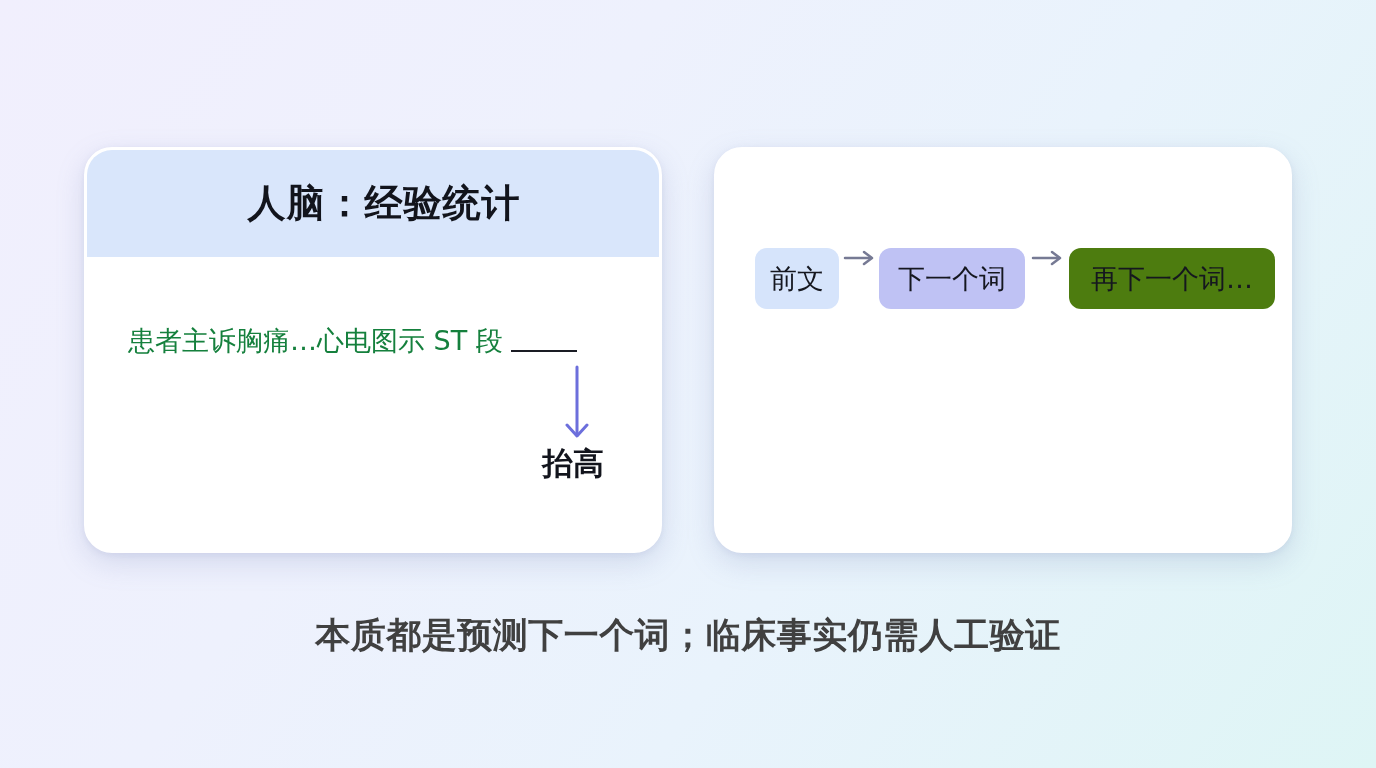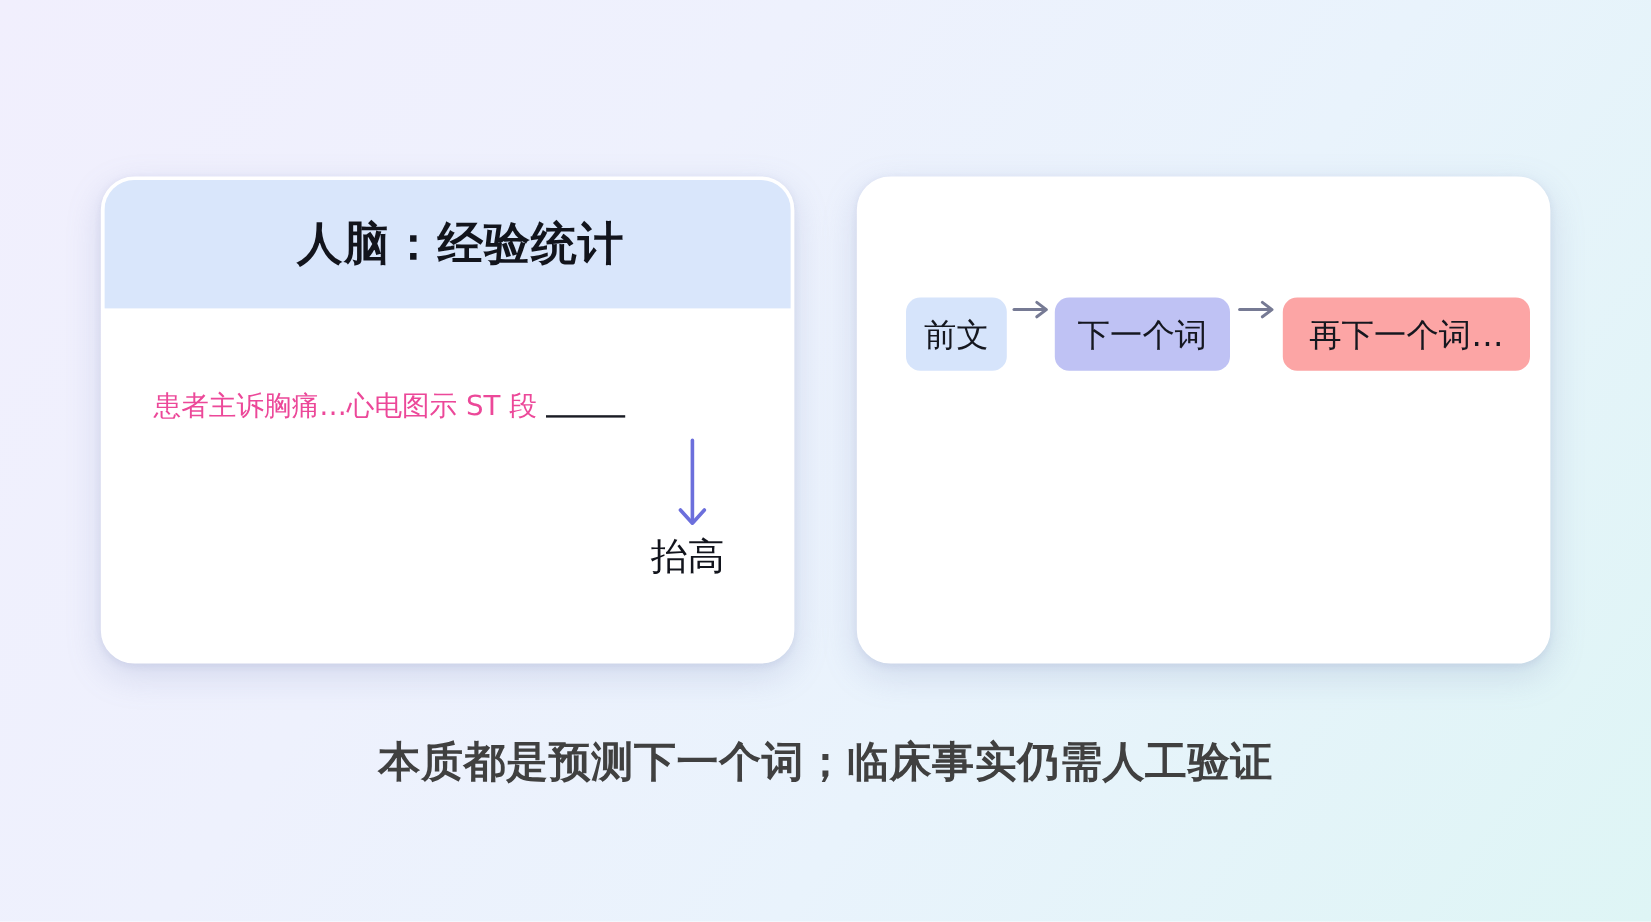--- a/index.html
+++ b/index.html
@@ -34,22 +34,22 @@
       letter-spacing: 1px;
     }
     .card-left .card-header { background: #d9e6fb; padding-left: 22px; }
     .card-right .card-header { background: #dfe0fa; }
     .card-body { position: relative; height: 296px; }
 
     .prompt-line {
       position: absolute;
       left: 41px;
       top: 66px;
-      font-size: 23px;
-      color: #ec4899;
+      font-size: 27px;
+      color: #15803d;
       white-space: nowrap;
       display: flex;
       align-items: baseline;
     }
     .blank {
       display: inline-block;
       width: 66px;
       height: 2px;
       background: #1a1c24;
       margin-left: 8px;
@@ -61,21 +61,21 @@
       left: 478px;
       top: 108px;
       width: 24px;
       height: 76px;
     }
     .answer {
       position: absolute;
       left: 455px;
       top: 186px;
       font-size: 31px;
-      font-weight: normal;
+      font-weight: bold;
       color: #12141c;
     }
 
     .flow {
       position: absolute;
       left: 38px;
       top: 98px;
       display: flex;
       align-items: flex-start;
     }
@@ -84,21 +84,21 @@
       display: flex;
       align-items: center;
       justify-content: center;
       border-radius: 12px;
       font-size: 27px;
       color: #15171f;
       white-space: nowrap;
     }
     .chip-1 { width: 84px; background: #d6e4fb; }
     .chip-2 { width: 146px; background: #bfc2f4; }
-    .chip-3 { width: 206px; background: #fca5a5; }
+    .chip-3 { width: 206px; background: #4d7c0f; }
     .flow-arrow {
       width: 40px;
       height: 20px;
       display: flex;
       align-items: center;
       justify-content: center;
     }
 
     .caption {
       position: absolute;

